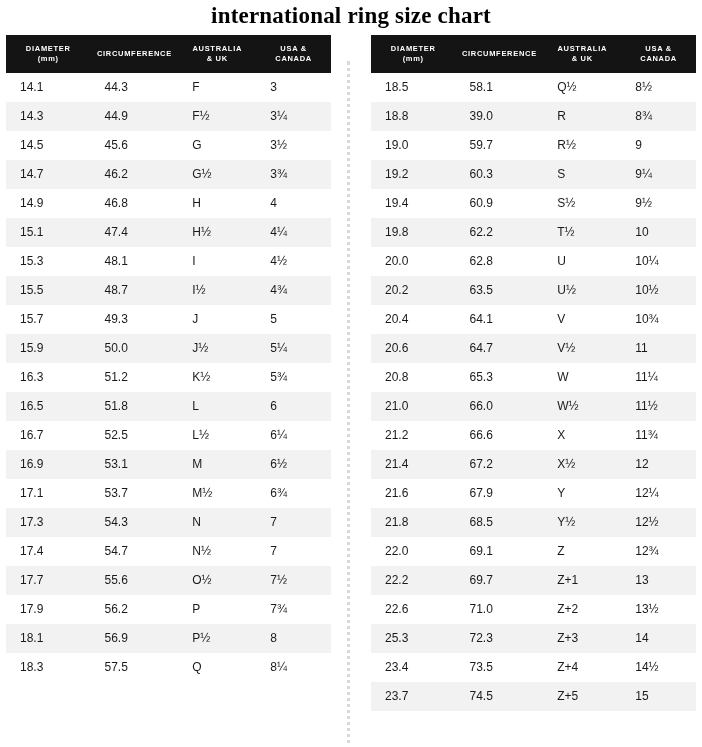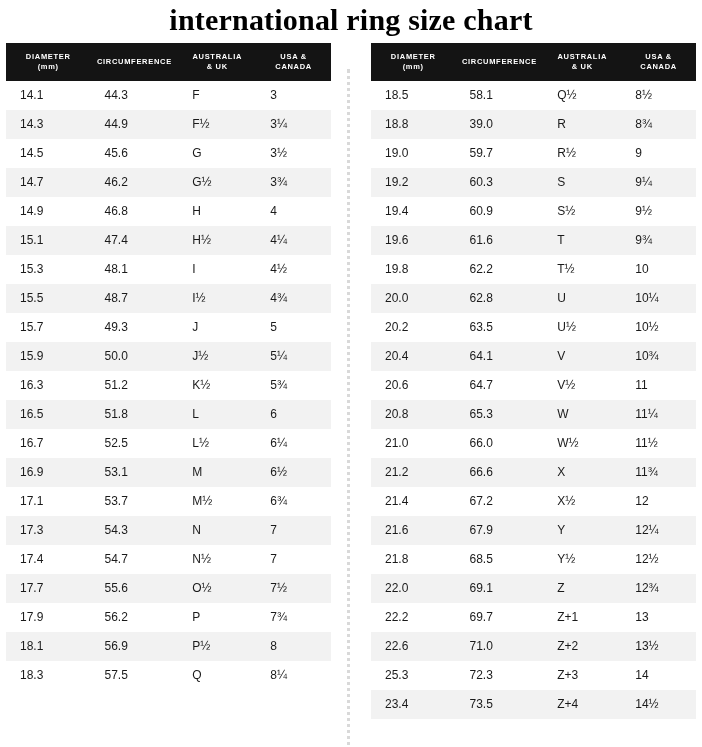--- a/index.html
+++ b/index.html
@@ -17,21 +17,21 @@
   .page {
     width: 702px;
     height: 747px;
     position: relative;
     box-sizing: border-box;
   }
   .title {
     text-align: center;
     font-family: "Liberation Serif", serif;
     font-weight: bold;
-    font-size: 30px;
+    font-size: 23px;
     letter-spacing: 0.2px;
     margin: 3px 0 6px 0;
     color: #000000;
   }
   .tables {
     display: flex;
     flex-direction: row;
     align-items: flex-start;
     justify-content: space-between;
     padding: 0 6px;
@@ -309,26 +309,20 @@
               <td>S</td>
               <td>9¼</td>
             </tr>
             <tr>
               <td>19.4</td>
               <td>60.9</td>
               <td>S½</td>
               <td>9½</td>
             </tr>
             <tr>
-              <td>19.6</td>
-              <td>61.6</td>
-              <td>T</td>
-              <td>9¾</td>
-            </tr>
-            <tr>
               <td>19.8</td>
               <td>62.2</td>
               <td>T½</td>
               <td>10</td>
             </tr>
             <tr>
               <td>20.0</td>
               <td>62.8</td>
               <td>U</td>
               <td>10¼</td>
@@ -410,18 +404,24 @@
               <td>72.3</td>
               <td>Z+3</td>
               <td>14</td>
             </tr>
             <tr>
               <td>23.4</td>
               <td>73.5</td>
               <td>Z+4</td>
               <td>14½</td>
             </tr>
+            <tr>
+              <td>23.7</td>
+              <td>74.5</td>
+              <td>Z+5</td>
+              <td>15</td>
+            </tr>
           </tbody>
       </table>
     </div>
 
   </div>
 </div>
 
 </body></html>

